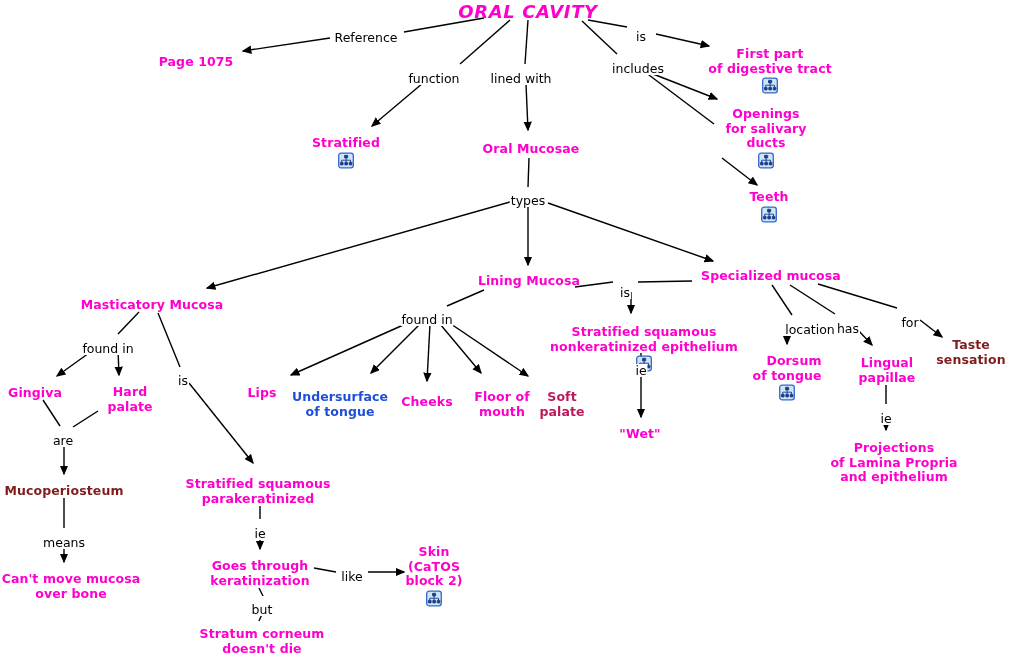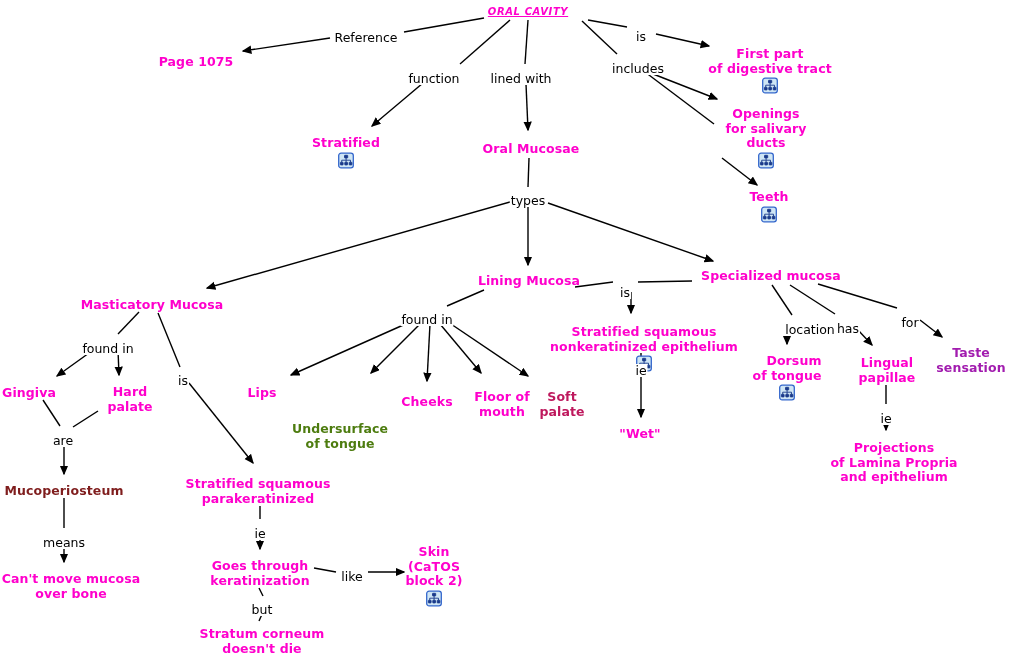--- a/index.html
+++ b/index.html
@@ -18,22 +18,21 @@
     font-weight:bold;
     font-size:12.5px;
     line-height:14.5px;
     text-align:center;
     white-space:pre;
     transform:translateX(-50%);
     letter-spacing:0.1px;
   }
   .node.root{
     font-style:italic;
-    text-decoration:underline;
-    font-size:10px;
+    font-size:18px;
     letter-spacing:0.6px;
   }
   .link-label{
     position:absolute;
     color:#000000;
     font-weight:normal;
     font-size:12.5px;
     line-height:13px;
     text-align:center;
     white-space:pre;
@@ -185,21 +184,21 @@
             <line x1="13" y1="8.2" x2="13" y2="10.2"></line>
             <rect x="2.9" y="10.3" width="2.7" height="2.6" rx="0.4"></rect>
             <rect x="7.3" y="10.3" width="2.7" height="2.6" rx="0.4"></rect>
             <rect x="11.7" y="10.3" width="2.7" height="2.6" rx="0.4"></rect>
           </g>
         </svg>
       </div>
       <div class="node" style="left: 152px; top: 298px; color: rgb(255, 0, 204);">Masticatory Mucosa</div>
       <div class="node" style="left: 529px; top: 274px; color: rgb(255, 0, 204);">Lining Mucosa</div>
       <div class="node" style="left: 771px; top: 269px; color: rgb(255, 0, 204);">Specialized mucosa</div>
-      <div class="node" style="left: 29px; top: 386px; color: rgb(255, 0, 204);">Gingiva</div>
+      <div class="node" style="left: 35px; top: 386px; color: rgb(255, 0, 204);">Gingiva</div>
       <div class="node" style="left: 130px; top: 385px; color: rgb(255, 0, 204);">Hard
 palate</div>
       <div class="node" style="left: 64px; top: 484px; color: #7f1d1d;">Mucoperiosteum</div>
       <div class="node" style="left: 71px; top: 572px; color: rgb(255, 0, 204);">Can't move mucosa
 over bone</div>
       <div class="node" style="left: 258px; top: 477px; color: rgb(255, 0, 204);">Stratified squamous
 parakeratinized</div>
       <div class="node" style="left: 260px; top: 559px; color: rgb(255, 0, 204);">Goes through
 keratinization</div>
       <div class="node" style="left: 262px; top: 627px; color: rgb(255, 0, 204);">Stratum corneum
@@ -217,21 +216,21 @@
             <line x1="4.2" y1="8.2" x2="4.2" y2="10.2"></line>
             <line x1="8.6" y1="8.2" x2="8.6" y2="10.2"></line>
             <line x1="13" y1="8.2" x2="13" y2="10.2"></line>
             <rect x="2.9" y="10.3" width="2.7" height="2.6" rx="0.4"></rect>
             <rect x="7.3" y="10.3" width="2.7" height="2.6" rx="0.4"></rect>
             <rect x="11.7" y="10.3" width="2.7" height="2.6" rx="0.4"></rect>
           </g>
         </svg>
       </div>
       <div class="node" style="left: 262px; top: 386px; color: rgb(255, 0, 204);">Lips</div>
-      <div class="node" style="left: 340px; top: 390px; color: #4d7c0f; margin-top: 32px;">Undersurface
+      <div class="node" style="left: 340px; top: 390px; color: #1d4ed8;">Undersurface
 of tongue</div>
       <div class="node" style="left: 427px; top: 395px; color: rgb(255, 0, 204);">Cheeks</div>
       <div class="node" style="left: 502px; top: 390px; color: rgb(255, 0, 204);">Floor of
 mouth</div>
       <div class="node" style="left: 562px; top: 390px; color: #be185d; text-align: center;">Soft
 palate</div>
       <div class="node" style="left: 644px; top: 325px; color: rgb(255, 0, 204);">Stratified squamous
 nonkeratinized epithelium</div>
       <div class="cm-icon" style="left: 644px; top: 355px;">
         <svg viewBox="0 0 17 17" xmlns="http://www.w3.org/2000/svg">
@@ -263,21 +262,21 @@
             <line x1="8.6" y1="8.2" x2="8.6" y2="10.2"></line>
             <line x1="13" y1="8.2" x2="13" y2="10.2"></line>
             <rect x="2.9" y="10.3" width="2.7" height="2.6" rx="0.4"></rect>
             <rect x="7.3" y="10.3" width="2.7" height="2.6" rx="0.4"></rect>
             <rect x="11.7" y="10.3" width="2.7" height="2.6" rx="0.4"></rect>
           </g>
         </svg>
       </div>
       <div class="node" style="left: 887px; top: 356px; color: rgb(255, 0, 204);">Lingual
 papillae</div>
-      <div class="node" style="left: 971px; top: 346px; color: #a21caf;">Taste
+      <div class="node" style="left: 971px; top: 338px; color: #7f1d1d;">Taste
 sensation</div>
       <div class="node" style="left: 894px; top: 441px; color: rgb(255, 0, 204);">Projections
 of Lamina Propria
 and epithelium</div>
       <div class="link-label" style="left: 366px; top: 31px; color: rgb(0, 0, 0);">Reference</div>
       <div class="link-label" style="left: 434px; top: 72px; color: rgb(0, 0, 0);">function</div>
       <div class="link-label" style="left: 521px; top: 72px; color: rgb(0, 0, 0);">lined with</div>
       <div class="link-label" style="left: 641px; top: 30px; color: rgb(0, 0, 0);">is</div>
       <div class="link-label" style="left: 638px; top: 62px; color: rgb(0, 0, 0);">includes</div>
       <div class="link-label" style="left: 528px; top: 194px; color: rgb(0, 0, 0);">types</div>

